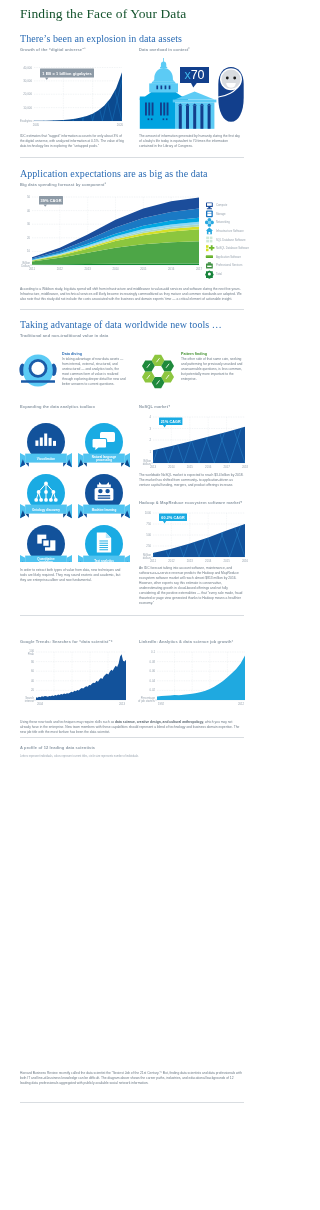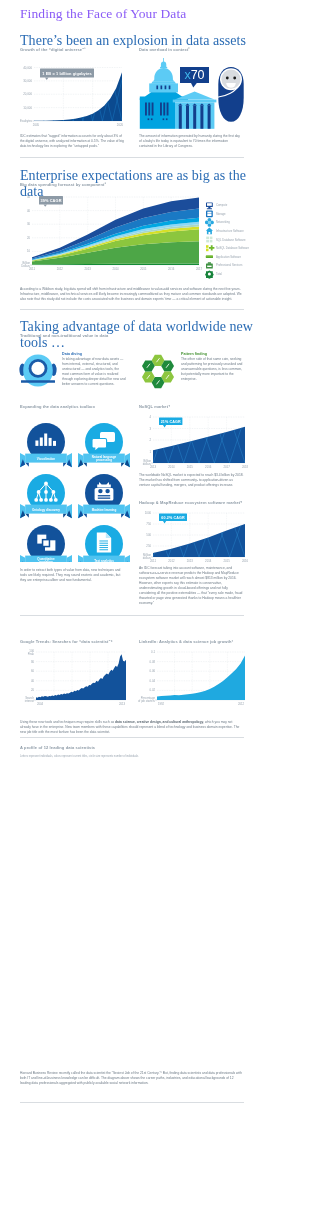--- a/index.html
+++ b/index.html
@@ -3,22 +3,22 @@
 <meta charset="utf-8">
 <title>Finding the Face of Your Data</title>
 <style>
   html,body{margin:0;padding:0;}
   body{width:264px;height:1210px;background:#ffffff;
        font-family:"Liberation Sans",sans-serif;overflow:hidden;}
   .page{position:relative;width:264px;height:1210px;background:#fff;}
   .abs{position:absolute;}
 
   
-  .h1{font-family:"Liberation Serif",serif;font-size:13.5px;color:#8b5cf6;letter-spacing:0.1px;}
-  .h2{font-family:"Liberation Serif",serif;font-size:14px;color:#2b6cb4;letter-spacing:0.05px;}
+  .h1{font-family:"Liberation Serif",serif;font-size:13.5px;color:#14532d;letter-spacing:0.1px;}
+  .h2{font-family:"Liberation Serif",serif;font-size:10px;color:#2b6cb4;letter-spacing:0.05px;}
   .cap{font-size:4.0px;color:#8d9aa6;font-weight:bold;letter-spacing:0.12px;}
   .body{font-size:3.3px;color:#6d7a86;line-height:1.5;}
   .rule{background:#d9dde1;height:1px;}
   b{font-weight:bold;color:#5a6670;}
   .cardtitle{font-size:3.6px;font-weight:bold;color:#2b6cb4;letter-spacing:0.05px;}
   .cardtitle.g{color:#3f8f2c;}
   .footnote{font-size:2.2px;color:#b0b8bf;line-height:1.45;}
 </style>
 </head>
 <body>
@@ -116,21 +116,21 @@
           <circle cx="92" cy="26.2" r="9.6" fill="#d9dce0"></circle>
           <circle cx="88.3" cy="25" r="1.4" fill="#1b1b1b"></circle>
           <circle cx="95.7" cy="25" r="1.4" fill="#1b1b1b"></circle>
           <path d="M87.2 30.0 a4.8 4.8 0 0 0 9.6 0 z" fill="#ffffff"></path>
         </g>
       </svg></div>
 <div class="abs body" style="left:139px;top:134px;width:104px;">The amount of information generated by humanity during the first day of a baby’s life today is equivalent to 70 times the information contained in the Library of Congress.</div>
 
 <div class="abs rule" style="left:20px;top:157px;width:224px;"></div>
 
-<div class="abs h2" style="left:20px;top:168px;">Enterprise expectations are as big as the data</div>
+<div class="abs h2" style="left:20px;top:168px;">Application expectations are as big as the data</div>
 <div class="abs cap" style="left:20px;top:182px;">Big data spending forecast by component³</div>
 <div class="abs" id="spend-chart" style="left:14px;top:192px;width:190px;height:88px;"><svg viewBox="0 0 190 88" width="190" height="88" shape-rendering="geometricPrecision">
         <line x1="18" x2="185" y1="5" y2="5" stroke="#cfd6db" stroke-width="0.35" stroke-dasharray="0.8 0.9"></line>
         <text x="16" y="6" text-anchor="end" font-size="2.8" fill="#9aa5b0" font-family="Liberation Sans, sans-serif">50</text>
         <line x1="18" x2="185" y1="18.6" y2="18.6" stroke="#cfd6db" stroke-width="0.35" stroke-dasharray="0.8 0.9"></line>
         <text x="16" y="19.6" text-anchor="end" font-size="2.8" fill="#9aa5b0" font-family="Liberation Sans, sans-serif">40</text>
         <line x1="18" x2="185" y1="32.2" y2="32.2" stroke="#cfd6db" stroke-width="0.35" stroke-dasharray="0.8 0.9"></line>
         <text x="16" y="33.2" text-anchor="end" font-size="2.8" fill="#9aa5b0" font-family="Liberation Sans, sans-serif">30</text>
         <line x1="18" x2="185" y1="45.8" y2="45.8" stroke="#cfd6db" stroke-width="0.35" stroke-dasharray="0.8 0.9"></line>
         <text x="16" y="46.8" text-anchor="end" font-size="2.8" fill="#9aa5b0" font-family="Liberation Sans, sans-serif">20</text>

